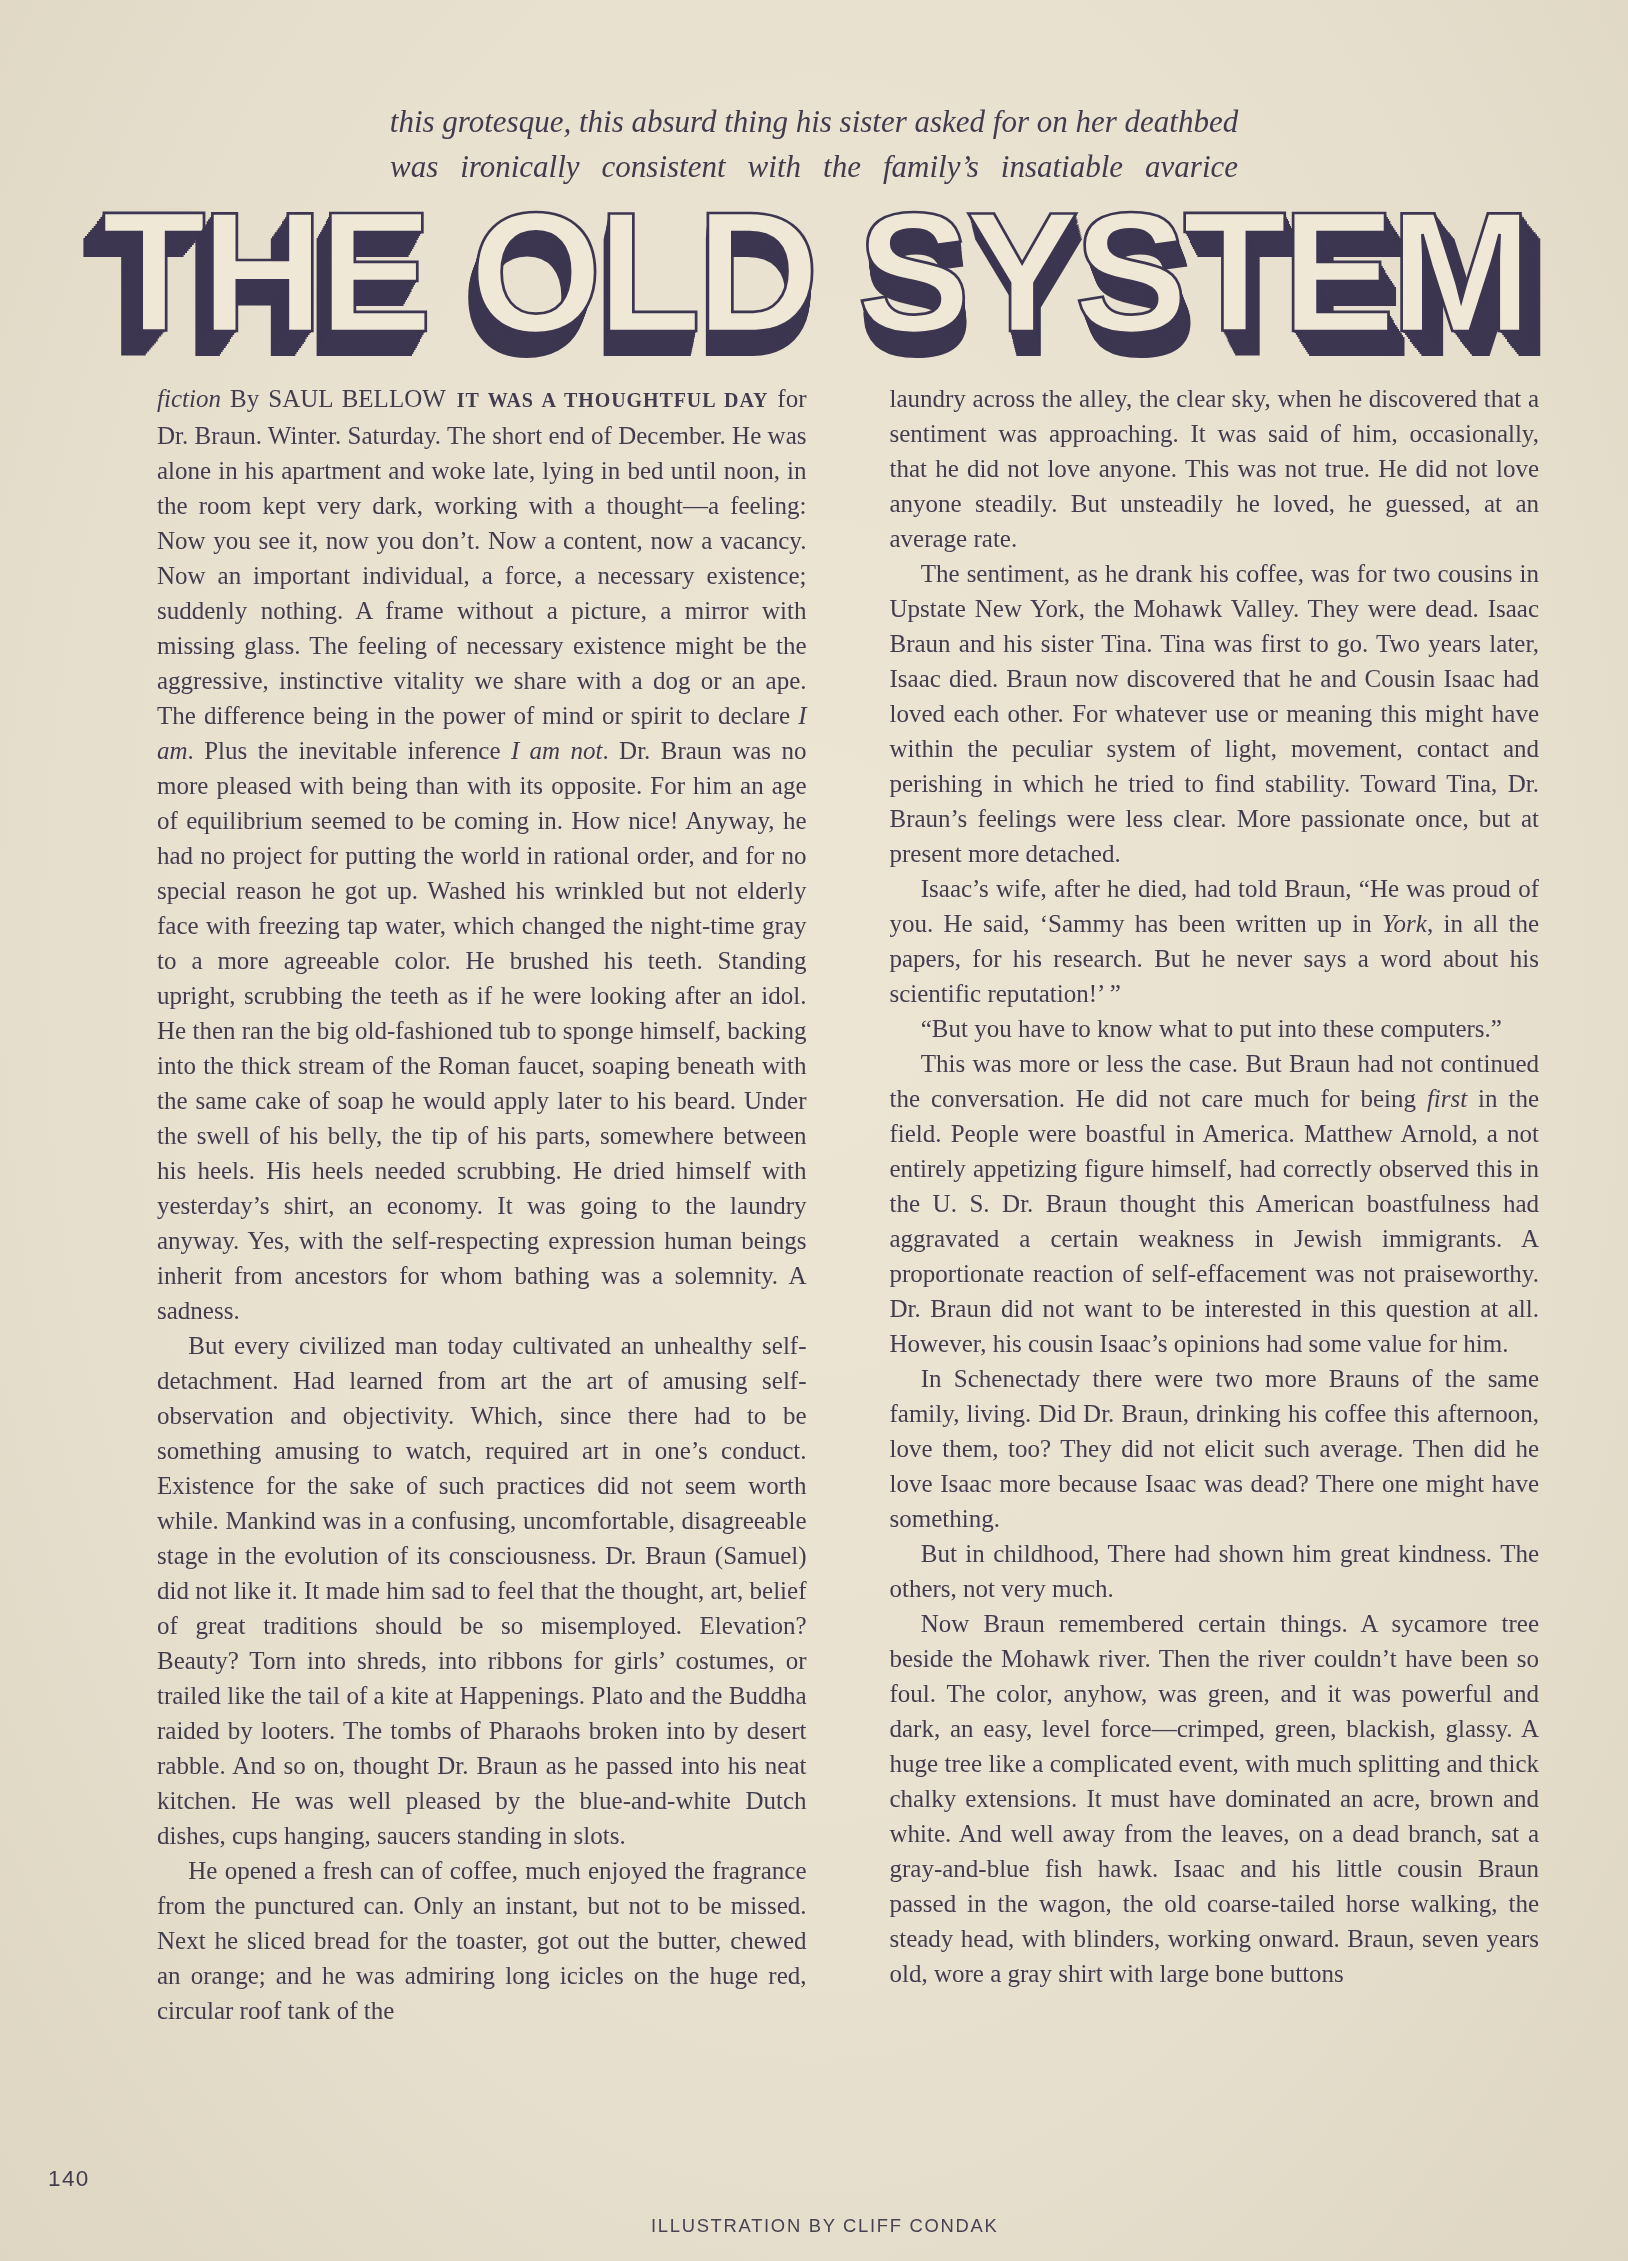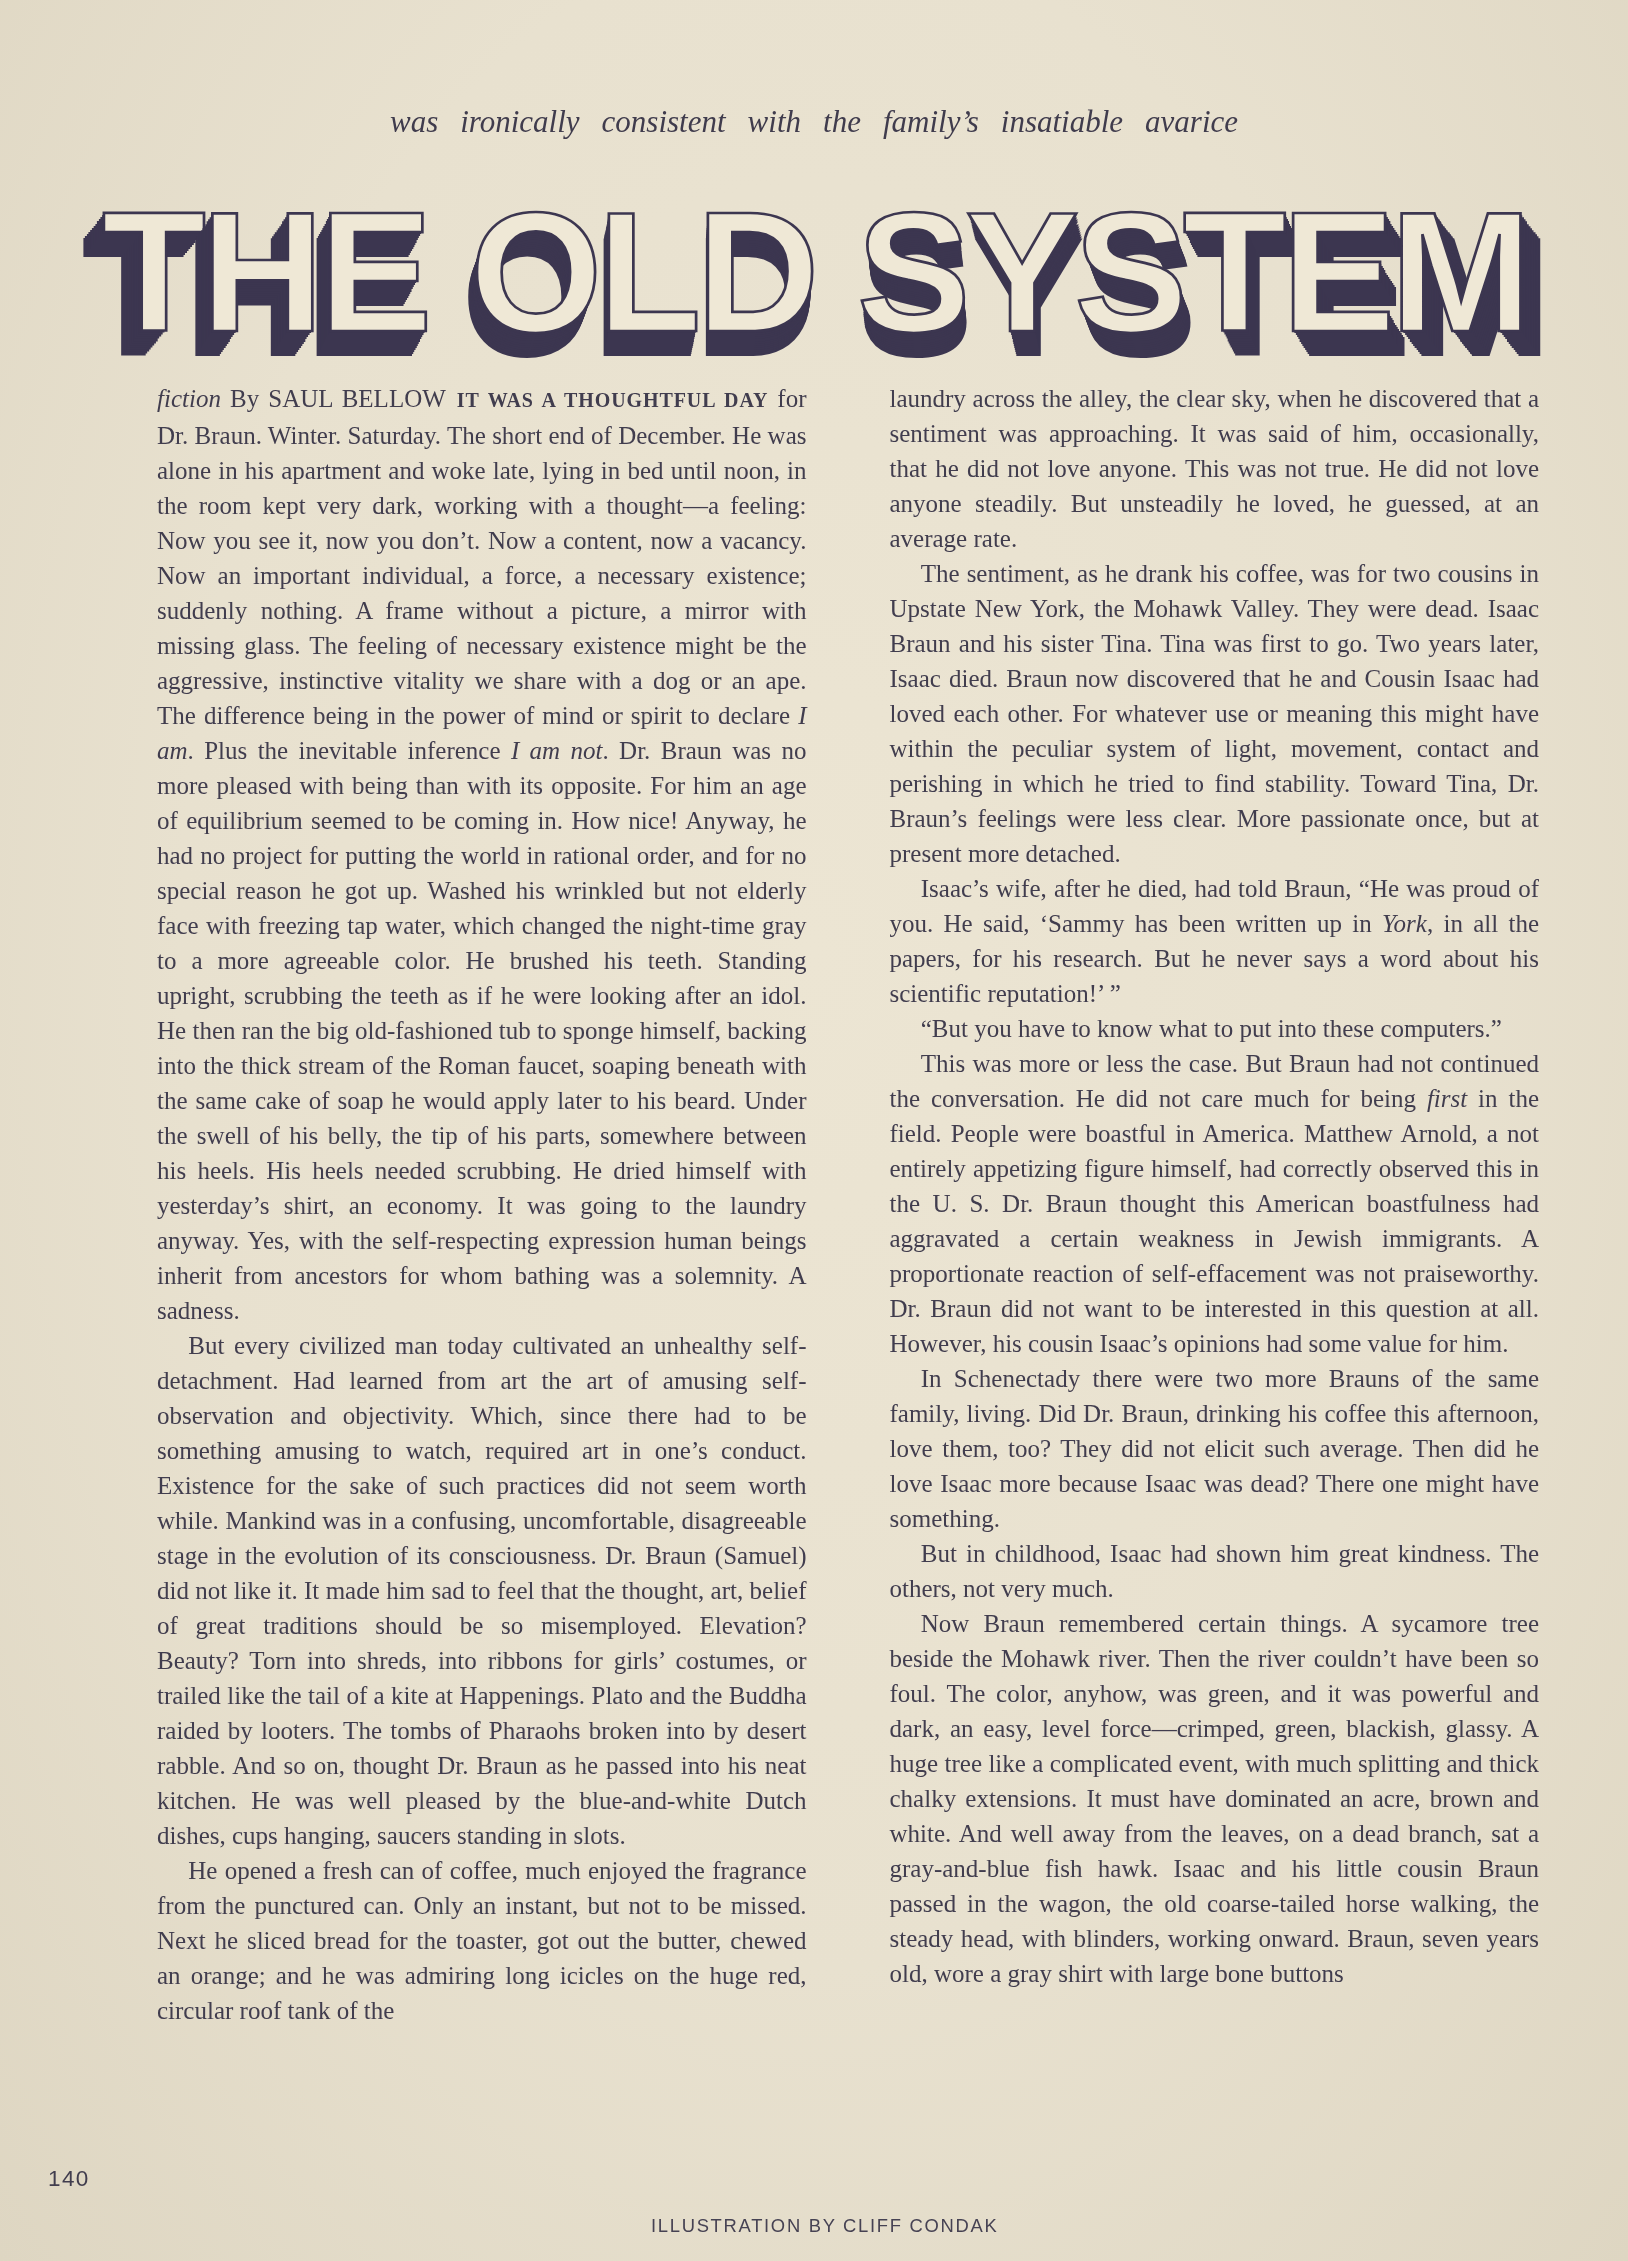--- a/index.html
+++ b/index.html
@@ -48,39 +48,40 @@
     font-family:"Liberation Sans", sans-serif;
     font-size:18.4px; letter-spacing:1.7px; color:#464253;
   }
 </style>
 </head>
 <body>
 
 <div class="page">
 
   <div class="epigraph">
+    <div class="line1">this grotesque, this absurd thing his sister asked for on her deathbed</div>
     <div class="line2">was ironically consistent with the family’s insatiable avarice</div>
   </div>
 
   <div class="title"><span class="letter" style="color: rgb(239, 232, 214); text-shadow: rgb(60, 54, 80) -1.7px 2.1px 0px, rgb(60, 54, 80) -3.4px 4.2px 0px, rgb(60, 54, 80) -5.1px 6.3px 0px, rgb(60, 54, 80) -6.9px 8.4px 0px, rgb(60, 54, 80) -8.6px 10.6px 0px, rgb(60, 54, 80) -10.3px 12.7px 0px, rgb(60, 54, 80) -12px 14.8px 0px, rgb(60, 54, 80) -13.7px 17px 0px, rgb(60, 54, 80) -15.4px 19px 0px, rgb(60, 54, 80) -17px 21px 0px, rgb(60, 54, 80) -19px 23px 0px, rgb(60, 54, 80) -20.6px 25px 0px;">T</span><span class="letter" style="color: rgb(239, 232, 214); text-shadow: rgb(60, 54, 80) -1.4px 2.1px 0px, rgb(60, 54, 80) -2.9px 4.2px 0px, rgb(60, 54, 80) -4.3px 6.3px 0px, rgb(60, 54, 80) -5.7px 8.4px 0px, rgb(60, 54, 80) -7.1px 10.6px 0px, rgb(60, 54, 80) -8.6px 12.7px 0px, rgb(60, 54, 80) -10px 14.8px 0px, rgb(60, 54, 80) -11.4px 17px 0px, rgb(60, 54, 80) -13px 19px 0px, rgb(60, 54, 80) -14.3px 21px 0px, rgb(60, 54, 80) -15.7px 23px 0px, rgb(60, 54, 80) -17px 25px 0px;">H</span><span class="letter" style="color: rgb(239, 232, 214); text-shadow: rgb(60, 54, 80) -1.2px 2.1px 0px, rgb(60, 54, 80) -2.3px 4.2px 0px, rgb(60, 54, 80) -3.4px 6.3px 0px, rgb(60, 54, 80) -4.6px 8.4px 0px, rgb(60, 54, 80) -5.7px 10.6px 0px, rgb(60, 54, 80) -6.9px 12.7px 0px, rgb(60, 54, 80) -8px 14.8px 0px, rgb(60, 54, 80) -9px 17px 0px, rgb(60, 54, 80) -10.3px 19px 0px, rgb(60, 54, 80) -11.4px 21px 0px, rgb(60, 54, 80) -12.6px 23px 0px, rgb(60, 54, 80) -13.7px 25px 0px;">E</span><span class="letter" style="color: rgb(239, 232, 214); text-shadow: rgb(60, 54, 80) -1px 2.1px 0px, rgb(60, 54, 80) -1.9px 4.2px 0px, rgb(60, 54, 80) -2.9px 6.3px 0px, rgb(60, 54, 80) -3.8px 8.4px 0px, rgb(60, 54, 80) -4.8px 10.6px 0px, rgb(60, 54, 80) -5.7px 12.7px 0px, rgb(60, 54, 80) -6.7px 14.8px 0px, rgb(60, 54, 80) -7.6px 17px 0px, rgb(60, 54, 80) -8.6px 19px 0px, rgb(60, 54, 80) -9.5px 21px 0px, rgb(60, 54, 80) -10.4px 23px 0px, rgb(60, 54, 80) -11.4px 25px 0px;">&nbsp;</span><span class="letter" style="color: rgb(239, 232, 214); text-shadow: rgb(60, 54, 80) -0.7px 2.1px 0px, rgb(60, 54, 80) -1.5px 4.2px 0px, rgb(60, 54, 80) -2.2px 6.3px 0px, rgb(60, 54, 80) -2.9px 8.4px 0px, rgb(60, 54, 80) -3.7px 10.6px 0px, rgb(60, 54, 80) -4.4px 12.7px 0px, rgb(60, 54, 80) -5.1px 14.8px 0px, rgb(60, 54, 80) -5.9px 17px 0px, rgb(60, 54, 80) -6.6px 19px 0px, rgb(60, 54, 80) -7.4px 21px 0px, rgb(60, 54, 80) -8px 23px 0px, rgb(60, 54, 80) -8.8px 25px 0px;">O</span><span class="letter" style="color: rgb(239, 232, 214); text-shadow: rgb(60, 54, 80) -0.4px 2.1px 0px, rgb(60, 54, 80) -0.9px 4.2px 0px, rgb(60, 54, 80) -1.3px 6.3px 0px, rgb(60, 54, 80) -1.8px 8.4px 0px, rgb(60, 54, 80) -2.2px 10.6px 0px, rgb(60, 54, 80) -2.7px 12.7px 0px, rgb(60, 54, 80) -3.1px 14.8px 0px, rgb(60, 54, 80) -3.5px 17px 0px, rgb(60, 54, 80) -4px 19px 0px, rgb(60, 54, 80) -4.4px 21px 0px, rgb(60, 54, 80) -4.8px 23px 0px, rgb(60, 54, 80) -5.3px 25px 0px;">L</span><span class="letter" style="color: rgb(239, 232, 214); text-shadow: rgb(60, 54, 80) -0.1px 2.1px 0px, rgb(60, 54, 80) -0.3px 4.2px 0px, rgb(60, 54, 80) -0.5px 6.3px 0px, rgb(60, 54, 80) -0.7px 8.4px 0px, rgb(60, 54, 80) -0.8px 10.6px 0px, rgb(60, 54, 80) -1px 12.7px 0px, rgb(60, 54, 80) -1.2px 14.8px 0px, rgb(60, 54, 80) -1.3px 17px 0px, rgb(60, 54, 80) -1.4px 19px 0px, rgb(60, 54, 80) -1.6px 21px 0px, rgb(60, 54, 80) -1.8px 23px 0px, rgb(60, 54, 80) -2px 25px 0px;">D</span><span class="letter" style="color: rgb(239, 232, 214); text-shadow: rgb(60, 54, 80) 0.1px 2.1px 0px, rgb(60, 54, 80) 0.1px 4.2px 0px, rgb(60, 54, 80) 0.1px 6.3px 0px, rgb(60, 54, 80) 0.1px 8.4px 0px, rgb(60, 54, 80) 0.2px 10.6px 0px, rgb(60, 54, 80) 0.3px 12.7px 0px, rgb(60, 54, 80) 0.3px 14.8px 0px, rgb(60, 54, 80) 0.3px 17px 0px, rgb(60, 54, 80) 0.4px 19px 0px, rgb(60, 54, 80) 0.4px 21px 0px, rgb(60, 54, 80) 0.5px 23px 0px, rgb(60, 54, 80) 0.5px 25px 0px;">&nbsp;</span><span class="letter" style="color: rgb(239, 232, 214); text-shadow: rgb(60, 54, 80) 0.2px 2.1px 0px, rgb(60, 54, 80) 0.5px 4.2px 0px, rgb(60, 54, 80) 0.7px 6.3px 0px, rgb(60, 54, 80) 1px 8.4px 0px, rgb(60, 54, 80) 1.2px 10.6px 0px, rgb(60, 54, 80) 1.4px 12.7px 0px, rgb(60, 54, 80) 1.6px 14.8px 0px, rgb(60, 54, 80) 1.9px 17px 0px, rgb(60, 54, 80) 2.1px 19px 0px, rgb(60, 54, 80) 2.4px 21px 0px, rgb(60, 54, 80) 2.6px 23px 0px, rgb(60, 54, 80) 2.9px 25px 0px;">S</span><span class="letter" style="color: rgb(239, 232, 214); text-shadow: rgb(60, 54, 80) 0.5px 2.1px 0px, rgb(60, 54, 80) 1px 4.2px 0px, rgb(60, 54, 80) 1.6px 6.3px 0px, rgb(60, 54, 80) 2px 8.4px 0px, rgb(60, 54, 80) 2.6px 10.6px 0px, rgb(60, 54, 80) 3.1px 12.7px 0px, rgb(60, 54, 80) 3.6px 14.8px 0px, rgb(60, 54, 80) 4.1px 17px 0px, rgb(60, 54, 80) 4.6px 19px 0px, rgb(60, 54, 80) 5.1px 21px 0px, rgb(60, 54, 80) 5.6px 23px 0px, rgb(60, 54, 80) 6.2px 25px 0px;">Y</span><span class="letter" style="color: rgb(239, 232, 214); text-shadow: rgb(60, 54, 80) 0.8px 2.1px 0px, rgb(60, 54, 80) 1.6px 4.2px 0px, rgb(60, 54, 80) 2.4px 6.3px 0px, rgb(60, 54, 80) 3.2px 8.4px 0px, rgb(60, 54, 80) 4px 10.6px 0px, rgb(60, 54, 80) 4.8px 12.7px 0px, rgb(60, 54, 80) 5.6px 14.8px 0px, rgb(60, 54, 80) 6.3px 17px 0px, rgb(60, 54, 80) 7.1px 19px 0px, rgb(60, 54, 80) 8px 21px 0px, rgb(60, 54, 80) 8.7px 23px 0px, rgb(60, 54, 80) 9.5px 25px 0px;">S</span><span class="letter" style="color: rgb(239, 232, 214); text-shadow: rgb(60, 54, 80) 1.1px 2.1px 0px, rgb(60, 54, 80) 2.1px 4.2px 0px, rgb(60, 54, 80) 3.2px 6.3px 0px, rgb(60, 54, 80) 4.2px 8.4px 0px, rgb(60, 54, 80) 5.3px 10.6px 0px, rgb(60, 54, 80) 6.3px 12.7px 0px, rgb(60, 54, 80) 7.4px 14.8px 0px, rgb(60, 54, 80) 8.4px 17px 0px, rgb(60, 54, 80) 9.5px 19px 0px, rgb(60, 54, 80) 10.6px 21px 0px, rgb(60, 54, 80) 11.6px 23px 0px, rgb(60, 54, 80) 12.7px 25px 0px;">T</span><span class="letter" style="color: rgb(239, 232, 214); text-shadow: rgb(60, 54, 80) 1.3px 2.1px 0px, rgb(60, 54, 80) 2.7px 4.2px 0px, rgb(60, 54, 80) 4px 6.3px 0px, rgb(60, 54, 80) 5.3px 8.4px 0px, rgb(60, 54, 80) 6.6px 10.6px 0px, rgb(60, 54, 80) 8px 12.7px 0px, rgb(60, 54, 80) 9.3px 14.8px 0px, rgb(60, 54, 80) 10.6px 17px 0px, rgb(60, 54, 80) 12px 19px 0px, rgb(60, 54, 80) 13.3px 21px 0px, rgb(60, 54, 80) 14.6px 23px 0px, rgb(60, 54, 80) 16px 25px 0px;">E</span><span class="letter" style="color: rgb(239, 232, 214); text-shadow: rgb(60, 54, 80) 1.6px 2.1px 0px, rgb(60, 54, 80) 3.3px 4.2px 0px, rgb(60, 54, 80) 4.9px 6.3px 0px, rgb(60, 54, 80) 6.5px 8.4px 0px, rgb(60, 54, 80) 8.2px 10.6px 0px, rgb(60, 54, 80) 9.8px 12.7px 0px, rgb(60, 54, 80) 11.4px 14.8px 0px, rgb(60, 54, 80) 13px 17px 0px, rgb(60, 54, 80) 14.8px 19px 0px, rgb(60, 54, 80) 16.4px 21px 0px, rgb(60, 54, 80) 18px 23px 0px, rgb(60, 54, 80) 19.7px 25px 0px;">M</span></div>
 
   <div class="columns">
     <div class="col">
         <p class="para"><span class="run-i">fiction </span><span class="run-n">By SAUL BELLOW</span><span class="run-b">IT WAS A THOUGHTFUL DAY</span><span class="run-n"> for Dr. Braun. Winter. Saturday. The short end of December. He was alone in his apartment and woke late, lying in bed until noon, in the room kept very dark, working with a thought—a feeling: Now you see it, now you don’t. Now a content, now a vacancy. Now an important individual, a force, a necessary existence; suddenly nothing. A frame without a picture, a mirror with missing glass. The feeling of necessary existence might be the aggressive, instinctive vitality we share with a dog or an ape. The difference being in the power of mind or spirit to declare </span><span class="run-i">I am</span><span class="run-n">. Plus the inevitable inference </span><span class="run-i">I am not</span><span class="run-n">. Dr. Braun was no more pleased with being than with its opposite. For him an age of equilibrium seemed to be coming in. How nice! Anyway, he had no project for putting the world in rational order, and for no special reason he got up. Washed his wrinkled but not elderly face with freezing tap water, which changed the night-time gray to a more agreeable color. He brushed his teeth. Standing upright, scrubbing the teeth as if he were looking after an idol. He then ran the big old-fashioned tub to sponge himself, backing into the thick stream of the Roman faucet, soaping beneath with the same cake of soap he would apply later to his beard. Under the swell of his belly, the tip of his parts, somewhere between his heels. His heels needed scrubbing. He dried himself with yesterday’s shirt, an economy. It was going to the laundry anyway. Yes, with the self-respecting expression human beings inherit from ancestors for whom bathing was a solemnity. A sadness.</span></p>
         <p class="para indent"><span class="run-n">But every civilized man today cultivated an unhealthy self-detachment. Had learned from art the art of amusing self-observation and objectivity. Which, since there had to be something amusing to watch, required art in one’s conduct. Existence for the sake of such practices did not seem worth while. Mankind was in a confusing, uncomfortable, disagreeable stage in the evolution of its consciousness. Dr. Braun (Samuel) did not like it. It made him sad to feel that the thought, art, belief of great traditions should be so misemployed. Elevation? Beauty? Torn into shreds, into ribbons for girls’ costumes, or trailed like the tail of a kite at Happenings. Plato and the Buddha raided by looters. The tombs of Pharaohs broken into by desert rabble. And so on, thought Dr. Braun as he passed into his neat kitchen. He was well pleased by the blue-and-white Dutch dishes, cups hanging, saucers standing in slots.</span></p>
         <p class="para indent"><span class="run-n">He opened a fresh can of coffee, much enjoyed the fragrance from the punctured can. Only an instant, but not to be missed. Next he sliced bread for the toaster, got out the butter, chewed an orange; and he was admiring long icicles on the huge red, circular roof tank of the</span></p>
       </div>
     <div class="col">
         <p class="para"><span class="run-n">laundry across the alley, the clear sky, when he discovered that a sentiment was approaching. It was said of him, occasionally, that he did not love anyone. This was not true. He did not love anyone steadily. But unsteadily he loved, he guessed, at an average rate.</span></p>
         <p class="para indent"><span class="run-n">The sentiment, as he drank his coffee, was for two cousins in Upstate New York, the Mohawk Valley. They were dead. Isaac Braun and his sister Tina. Tina was first to go. Two years later, Isaac died. Braun now discovered that he and Cousin Isaac had loved each other. For whatever use or meaning this might have within the peculiar system of light, movement, contact and perishing in which he tried to find stability. Toward Tina, Dr. Braun’s feelings were less clear. More passionate once, but at present more detached.</span></p>
         <p class="para indent"><span class="run-n">Isaac’s wife, after he died, had told Braun, “He was proud of you. He said, ‘Sammy has been written up in </span><span class="run-i">York</span><span class="run-n">, in all the papers, for his research. But he never says a word about his scientific reputation!’ ”</span></p>
         <p class="para indent"><span class="run-n">“But you have to know what to put into these computers.”</span></p>
         <p class="para indent"><span class="run-n">This was more or less the case. But Braun had not continued the conversation. He did not care much for being </span><span class="run-i">first</span><span class="run-n"> in the field. People were boastful in America. Matthew Arnold, a not entirely appetizing figure himself, had correctly observed this in the U. S. Dr. Braun thought this American boastfulness had aggravated a certain weakness in Jewish immigrants. A proportionate reaction of self-effacement was not praiseworthy. Dr. Braun did not want to be interested in this question at all. However, his cousin Isaac’s opinions had some value for him.</span></p>
         <p class="para indent"><span class="run-n">In Schenectady there were two more Brauns of the same family, living. Did Dr. Braun, drinking his coffee this afternoon, love them, too? They did not elicit such average. Then did he love Isaac more because Isaac was dead? There one might have something.</span></p>
-        <p class="para indent"><span class="run-n">But in childhood, Isaac had shown him great kindness. The others, not very much.</span></p>
+        <p class="para indent"><span class="run-n">But in childhood, There had shown him great kindness. The others, not very much.</span></p>
         <p class="para indent"><span class="run-n">Now Braun remembered certain things. A sycamore tree beside the Mohawk river. Then the river couldn’t have been so foul. The color, anyhow, was green, and it was powerful and dark, an easy, level force—crimped, green, blackish, glassy. A huge tree like a complicated event, with much splitting and thick chalky extensions. It must have dominated an acre, brown and white. And well away from the leaves, on a dead branch, sat a gray-and-blue fish hawk. Isaac and his little cousin Braun passed in the wagon, the old coarse-tailed horse walking, the steady head, with blinders, working onward. Braun, seven years old, wore a gray shirt with large bone buttons</span></p>
       </div>
   </div>
 
   <div class="page-number">140</div>
 
   <div class="credit">ILLUSTRATION BY CLIFF CONDAK</div>
 
 </div>
 

